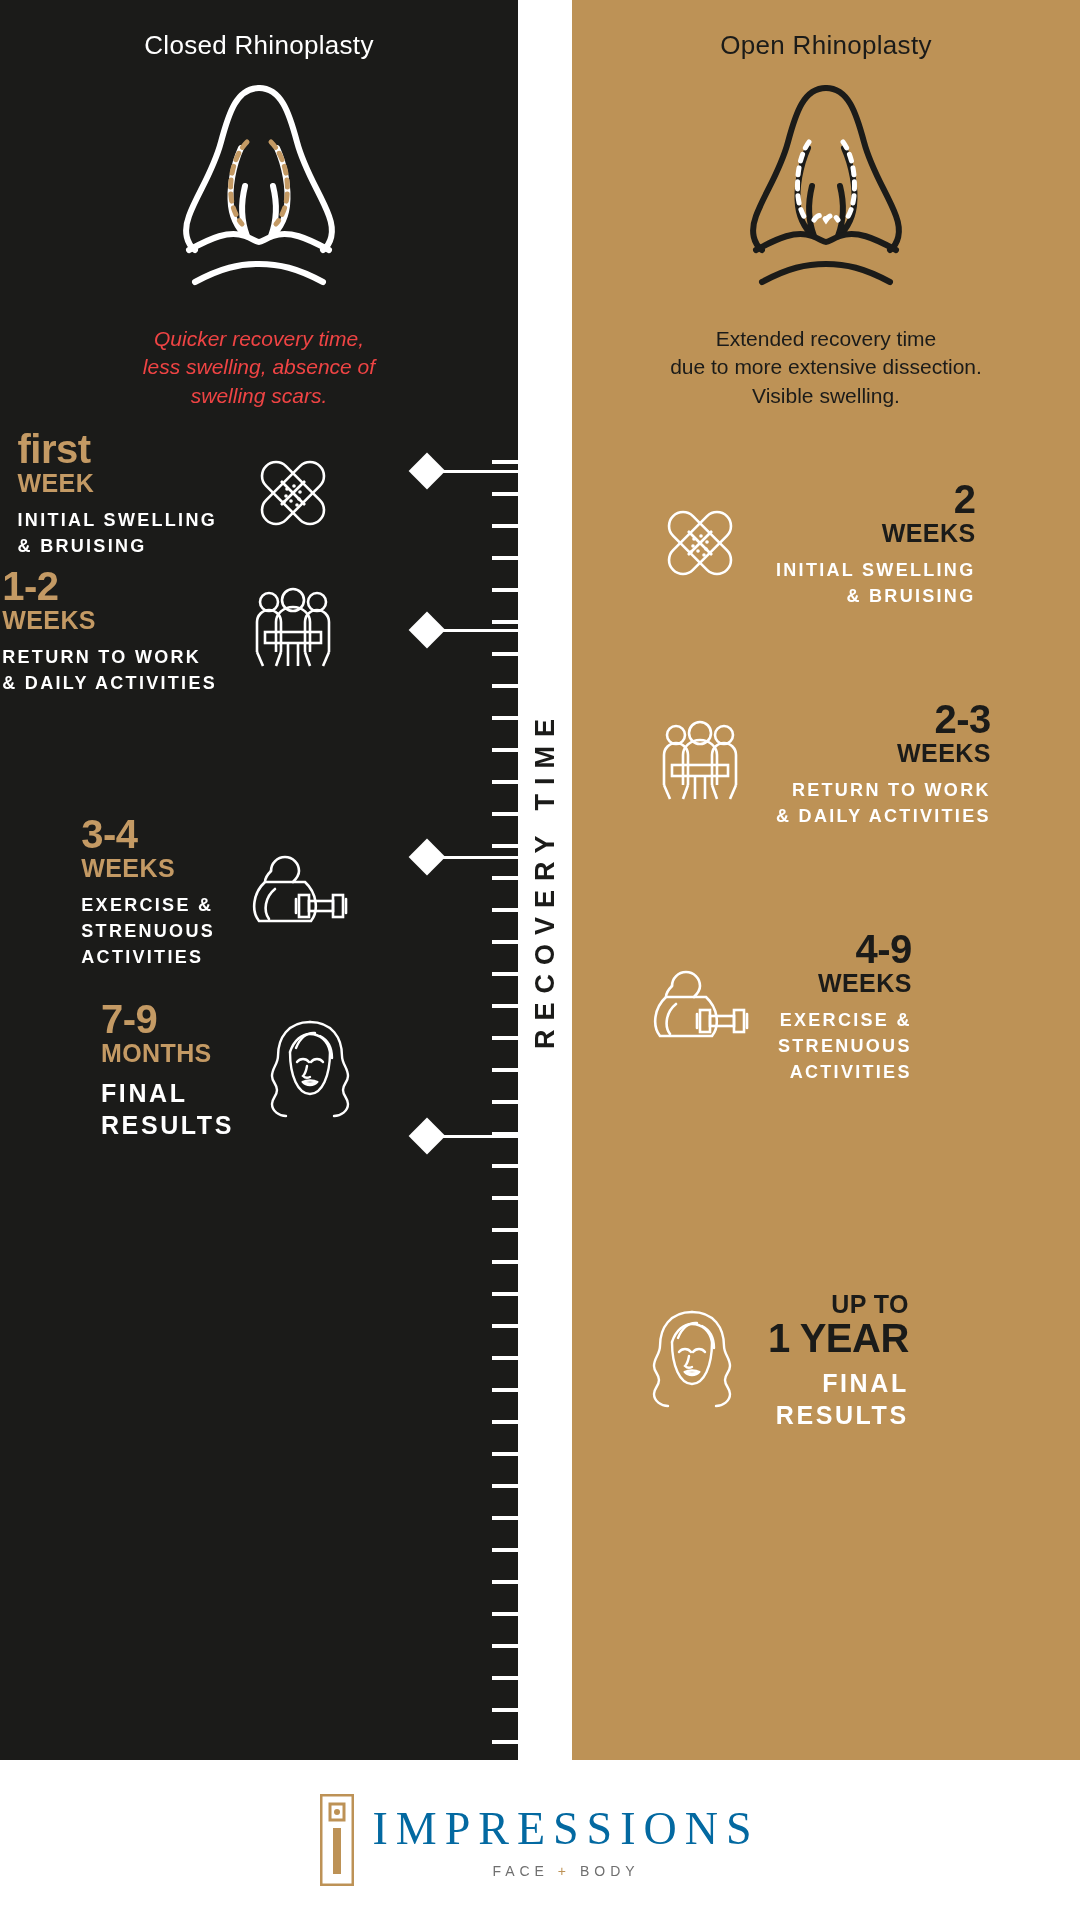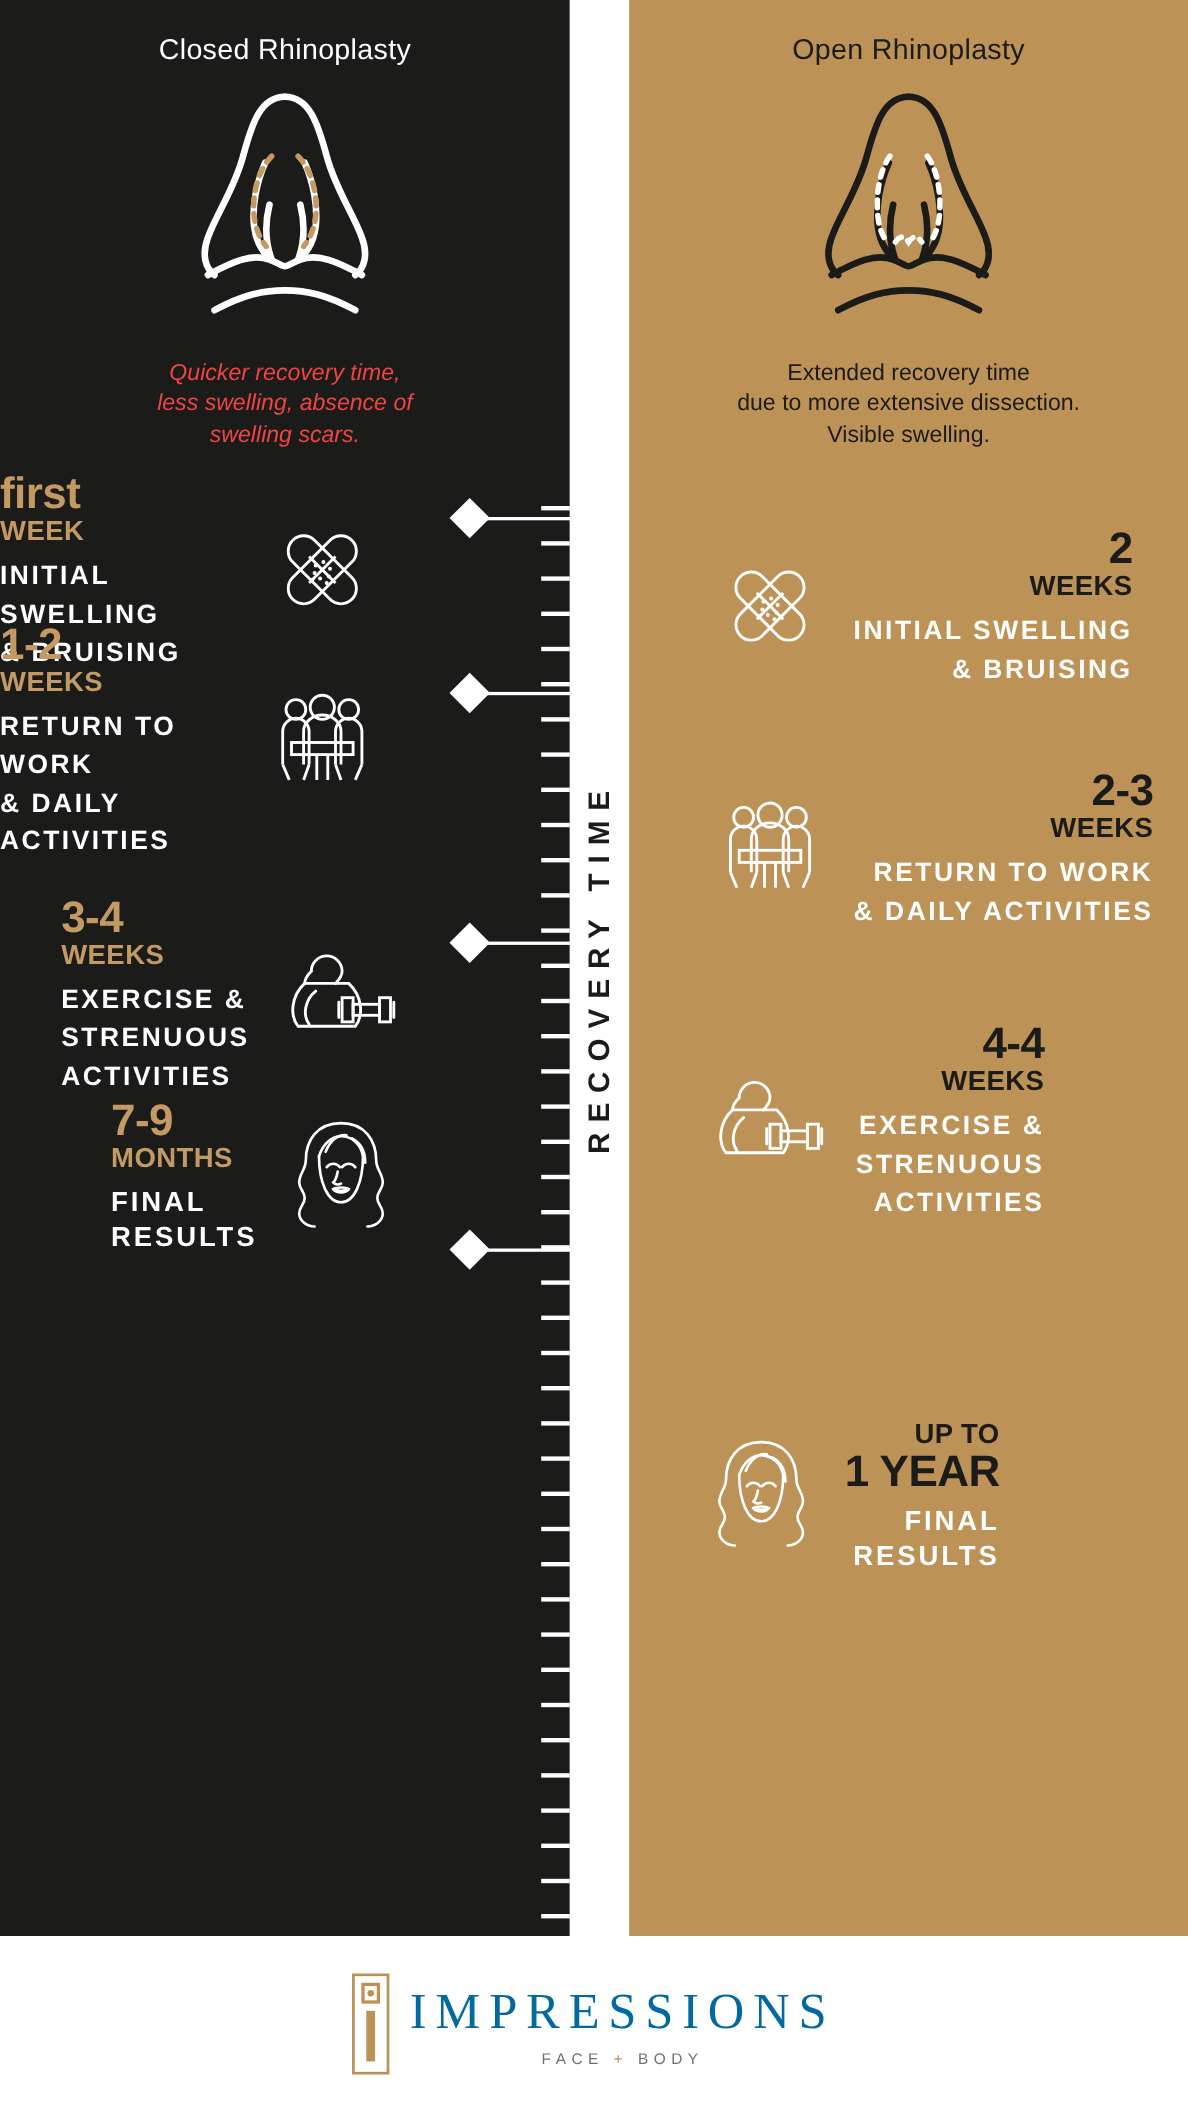--- a/index.html
+++ b/index.html
@@ -68,21 +68,21 @@
   .row-left  .txt { align-items:flex-start; }
   .row-right .txt { align-items:flex-end; }
 
   .big {
     font-size:40px; font-weight:700; line-height:0.98; letter-spacing:-0.5px;
   }
   .unit {
     font-size:25px; font-weight:700; line-height:1.15; letter-spacing:.4px;
   }
   .desc {
-    font-size:24px; font-weight:700; letter-spacing:2.3px;
+    font-size:18px; font-weight:700; letter-spacing:2.3px;
     line-height:1.45; margin-top:9px; color:#ffffff;
   }
   .desc.final { font-size:25px; letter-spacing:2.6px; line-height:1.3; }
 
   
   .row-left .big, .row-left .unit { color:#c49a64; }
   .row-left .desc { color:#ffffff; }
   .row-left .desc.final { color:#ffffff; }
 
   
@@ -203,21 +203,21 @@
             <line x1="55" y1="63" x2="55" y2="86"></line>
             <path d="M14 72 l6 14"></path>
               <path d="M38 72 l-5 14"></path>
             <path d="M62 72 l5 14"></path>
               <path d="M86 72 l-6 14"></path>
           </g>
         </svg>
       </div>
     </div>
 
-    <div class="row row-left" style="top:815px; right:155px;justify-content:center;">
+    <div class="row row-left" style="top:815px; right:167px;justify-content:center;">
       <div class="txt">
         <div class="big">3-4</div>
         <div class="unit">WEEKS</div>
         <div class="desc">
           <div>EXERCISE &amp;</div>
           <div>STRENUOUS</div>
           <div>ACTIVITIES</div>
         </div>
       </div>
       <div class="ico">
@@ -465,21 +465,21 @@
               <path d="M38 72 l-5 14"></path>
             <path d="M62 72 l5 14"></path>
               <path d="M86 72 l-6 14"></path>
           </g>
         </svg>
       </div>
     </div>
 
     <div class="row row-right" style="top:930px; left:70px;">
       <div class="txt">
-        <div class="big">4-4</div>
+        <div class="big">4-9</div>
         <div class="unit">WEEKS</div>
         <div class="desc">
           <div>EXERCISE &amp;</div>
           <div>STRENUOUS</div>
           <div>ACTIVITIES</div>
         </div>
       </div>
       <div class="ico">
         <svg width="110" height="100" viewBox="0 0 110 100">
           <g fill="none" stroke="#ffffff" stroke-width="2.6" stroke-linecap="round">

